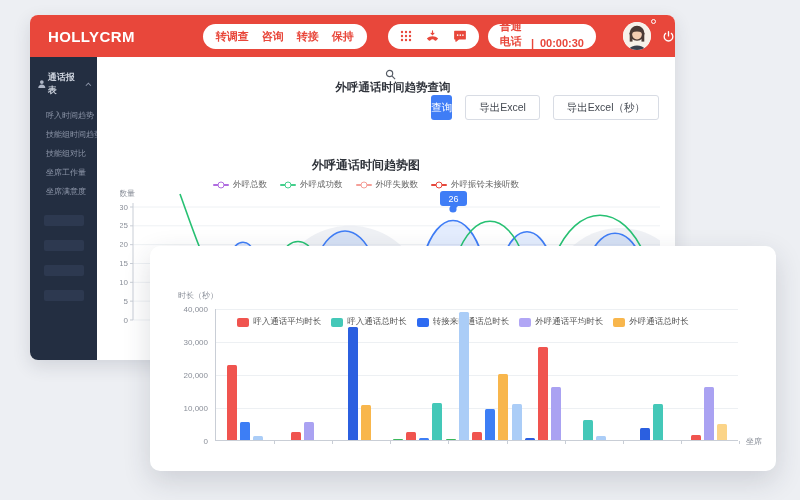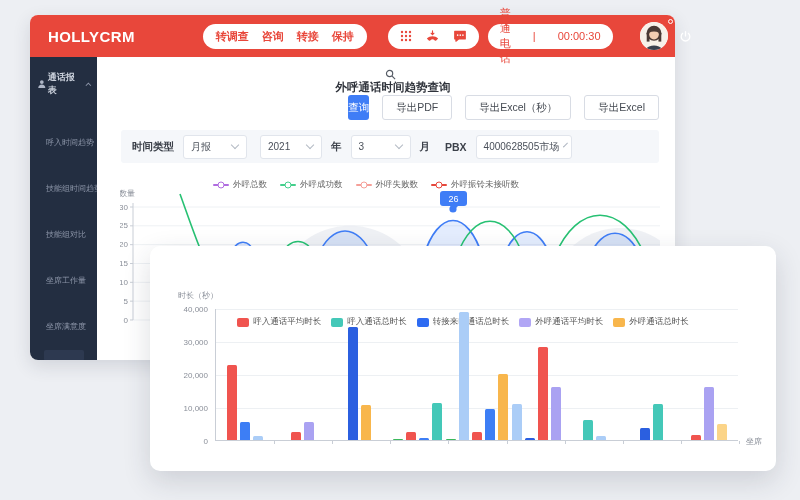--- a/index.html
+++ b/index.html
@@ -10,32 +10,32 @@
   
   .window{position:absolute;left:30px;top:15px;width:645px;height:345px;background:#fff;
           border-radius:8px;box-shadow:0 6px 18px rgba(40,50,70,.14);z-index:1;}
   .topbar{position:absolute;left:0;top:0;right:0;height:42px;background:#e8473b;
           border-radius:8px 8px 0 0;display:flex;align-items:center;}
   .brand{margin-left:18px;color:#fff;font-weight:bold;font-size:15px;letter-spacing:.4px;}
   .pill{background:#fff;border-radius:14px;height:25px;display:flex;align-items:center;}
   .pill-actions{margin-left:68px;padding:0 13px;gap:13px;}
   .hact{color:#e8473b;font-size:11px;font-weight:bold;cursor:pointer;white-space:nowrap;}
   .pill-icons{margin-left:21px;padding:0 12px;gap:13px;}
-  .pill-phone{margin-left:9px;padding:0 12px;color:#e8473b;font-size:11px;font-weight:normal;gap:22px;}
+  .pill-phone{margin-left:9px;padding:0 12px;color:#e8473b;font-size:11px;font-weight:bold;gap:6px;align-items:flex-end;}
   .avatar-wrap{position:relative;margin-left:27px;width:28px;height:28px;}
   .avatar{width:28px;height:28px;border-radius:50%;overflow:hidden;background:#fff;}
   .badge{position:absolute;right:-5px;top:-3px;width:5px;height:5px;border:1.5px solid #fff;border-radius:50%;}
   .power{margin-left:11px;display:flex;cursor:pointer;}
 
   
   .sidebar{position:absolute;left:0;top:42px;bottom:0;width:67px;background:#232e41;
            border-radius:0 0 0 8px;overflow:hidden;}
   .side-group{display:flex;align-items:center;gap:1px;padding:14px 5px 9px 7px;color:#ccd2dd;
               font-size:9px;font-weight:bold;cursor:pointer;}
-  .side-item{padding:4px 0 4px 16px;font-size:8px;color:#8b94a7;cursor:pointer;white-space:nowrap;margin-top:27px;}
+  .side-item{padding:4px 0 4px 16px;font-size:8px;color:#8b94a7;cursor:pointer;white-space:nowrap;}
   .side-item.active{background:#3a4659;color:#fff;font-size:8.5px;padding:6px 0 6px 10px;margin-top:5px;}
   .skel{height:11px;width:40px;background:#2d3950;border-radius:2px;margin:14px auto 0;}
 
   
   .content{position:absolute;left:67px;top:42px;right:0;bottom:0;}
   .query-row{display:flex;align-items:center;padding:12px 16px 0 24px;flex-direction:column;}
   .q-title{font-size:11.5px;font-weight:bold;color:#2f333b;margin-left:6px;}
   .btns{margin-left:auto;display:flex;gap:13px;}
   .btn{height:25px;border-radius:3px;font-size:10.5px;display:flex;align-items:center;
        padding:0 13px;cursor:pointer;font-family:inherit;white-space:nowrap;}
@@ -193,49 +193,27 @@
   <div class="content">
 
     <div class="query-row">
       <svg width="11" height="11" viewBox="0 0 12 12">
         <circle cx="5" cy="5" r="3.4" stroke="#565c66" fill="none" stroke-width="1.3"></circle>
         <path d="M7.8 7.8L11 11" stroke="#565c66" stroke-width="1.3"></path>
         </svg>
       <span class="q-title">外呼通话时间趋势查询</span>
       <div class="btns">
         <button class="btn btn-primary">查询</button>
-      <button class="btn btn-outline">导出PDF</button>
+          <button class="btn btn-outline">导出Excel</button>
           <button class="btn btn-outline">导出Excel（秒）</button>
-          <button class="btn btn-outline">导出Excel</button>
-        </div>
-    </div>
-
-    <div class="filter-bar">
-      <span class="flabel">时间类型</span>
-      <div class="select" style="width:64px;">
-        <span>月报</span>
-        <span class="chev"></span>
-      </div>
-      <div class="select" style="width:62px;margin-left:4px;">
-        <span>2021</span>
-        <span class="chev"></span>
-      </div>
-      <span class="flabel">年</span>
-      <div class="select" style="width:60px;">
-        <span>3</span>
-        <span class="chev"></span>
-      </div>
-      <span class="flabel">月</span>
-      <span class="flabel" style="margin-left:6px;">PBX</span>
-      <div class="select" style="width:96px;">
-        <span>4000628505市场</span>
-        <span class="chev"></span>
-      </div>
-    </div>
-
+        </div>
+    </div>
+
+
+    <div class="lc-title">外呼通话时间趋势图</div>
     <div class="lc-legend">
         <span class="lc-item">
           <span class="lc-mark">
             <span class="lc-line" style="background: rgb(176, 108, 224);"></span>
             <span class="lc-ring" style="border: 1.5px solid rgb(176, 108, 224);"></span>
           </span>
           <span class="lc-label">外呼总数</span>
         </span>
         <span class="lc-item">
           <span class="lc-mark">

